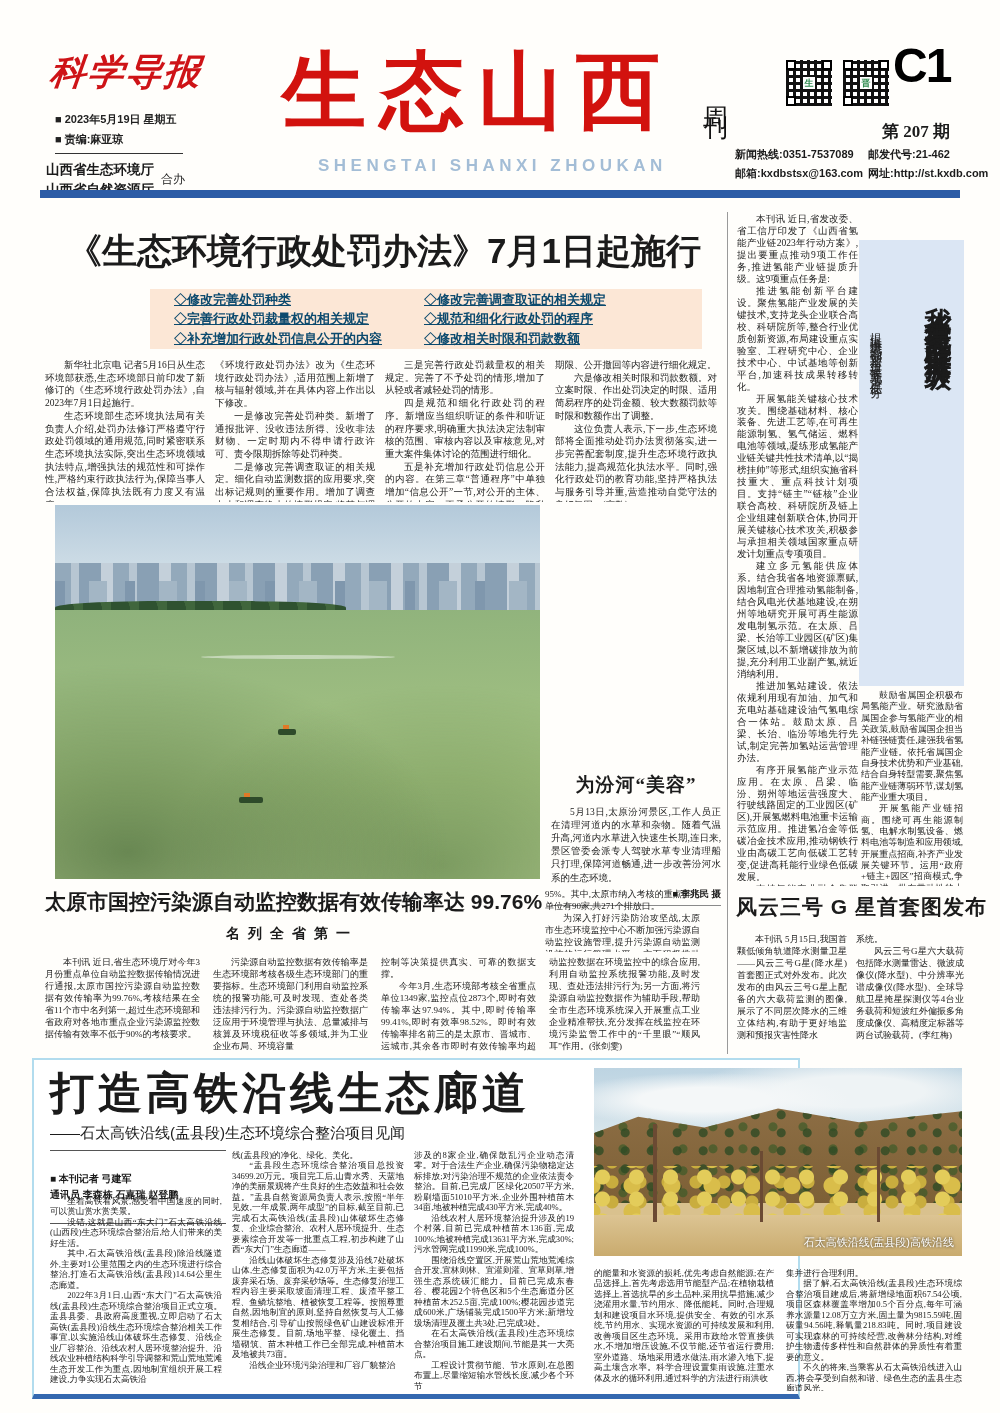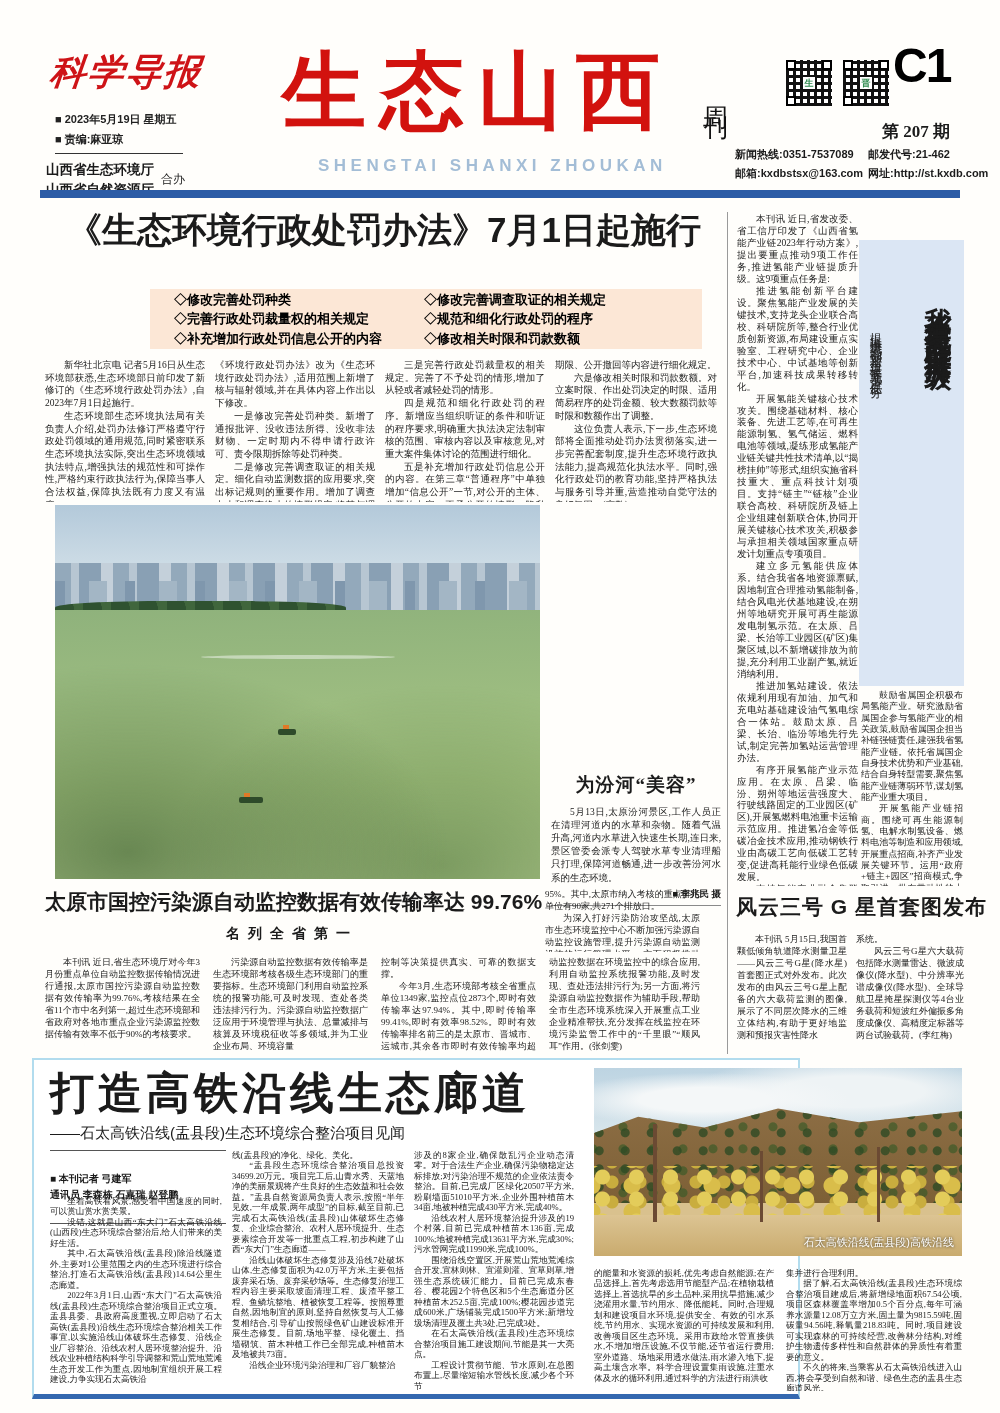--- a/index.html
+++ b/index.html
@@ -34,25 +34,25 @@
   .issue{left:882px;top:120px;font-size:17px;font-weight:bold;}
   .contact{font-size:11px;font-weight:bold;font-family:"Liberation Sans",sans-serif;white-space:nowrap;}
   .mh-bar{left:40px;top:190px;width:920px;height:8px;background:#2c5ca6;}
 
   
   .col{position:absolute;text-align:justify;overflow:hidden;line-height:1.34;}
   .col p{margin:0;text-indent:2em;}
   .col.cont p:first-child{text-indent:0;}
 
   
-  .lead-headline{left:42px;top:207px;width:684px;font-size:35px;font-weight:900;
+  .lead-headline{left:42px;top:228px;width:684px;font-size:35px;font-weight:900;
         font-family:"Liberation Sans",sans-serif;white-space:nowrap;letter-spacing:0px;text-align:center;}
   .hl-box{left:150px;top:289px;width:552px;height:60px;background:#fce7d6;display:flex;
         align-items:center;box-sizing:border-box;padding:6px 10px 6px 24px;}
-  .hl-col{font-size:13px;font-weight:bold;line-height:1.5;font-family:"Liberation Sans",sans-serif;color:#000000;}
+  .hl-col{font-size:13px;font-weight:bold;line-height:1.5;font-family:"Liberation Sans",sans-serif;color:#0c4a6e;text-decoration:underline;}
   .hl-col p{margin:0;text-indent:0;}
   .hl-col.l{width:250px;} .hl-col.r{width:260px;}
   .lead-col{top:359px;width:160px;height:143px;font-size:9.5px;}
 
   
   .photo1{left:55px;top:505px;width:485px;height:374px;overflow:hidden;background:#a9c684;}
   .p1-sky{position:absolute;left:0;top:0;width:100%;height:28%;background:linear-gradient(#b3c9da,#e0eaee);}
   .p1-skyline{position:absolute;left:0;top:58px;width:100%;height:48px;
       background:repeating-linear-gradient(90deg,#93a9bb 0 16px,#b7c6d2 16px 24px,#89a0b4 24px 46px,#c4d0da 46px 58px);}
   .p1-skyline2{position:absolute;left:0;top:76px;width:100%;height:30px;

